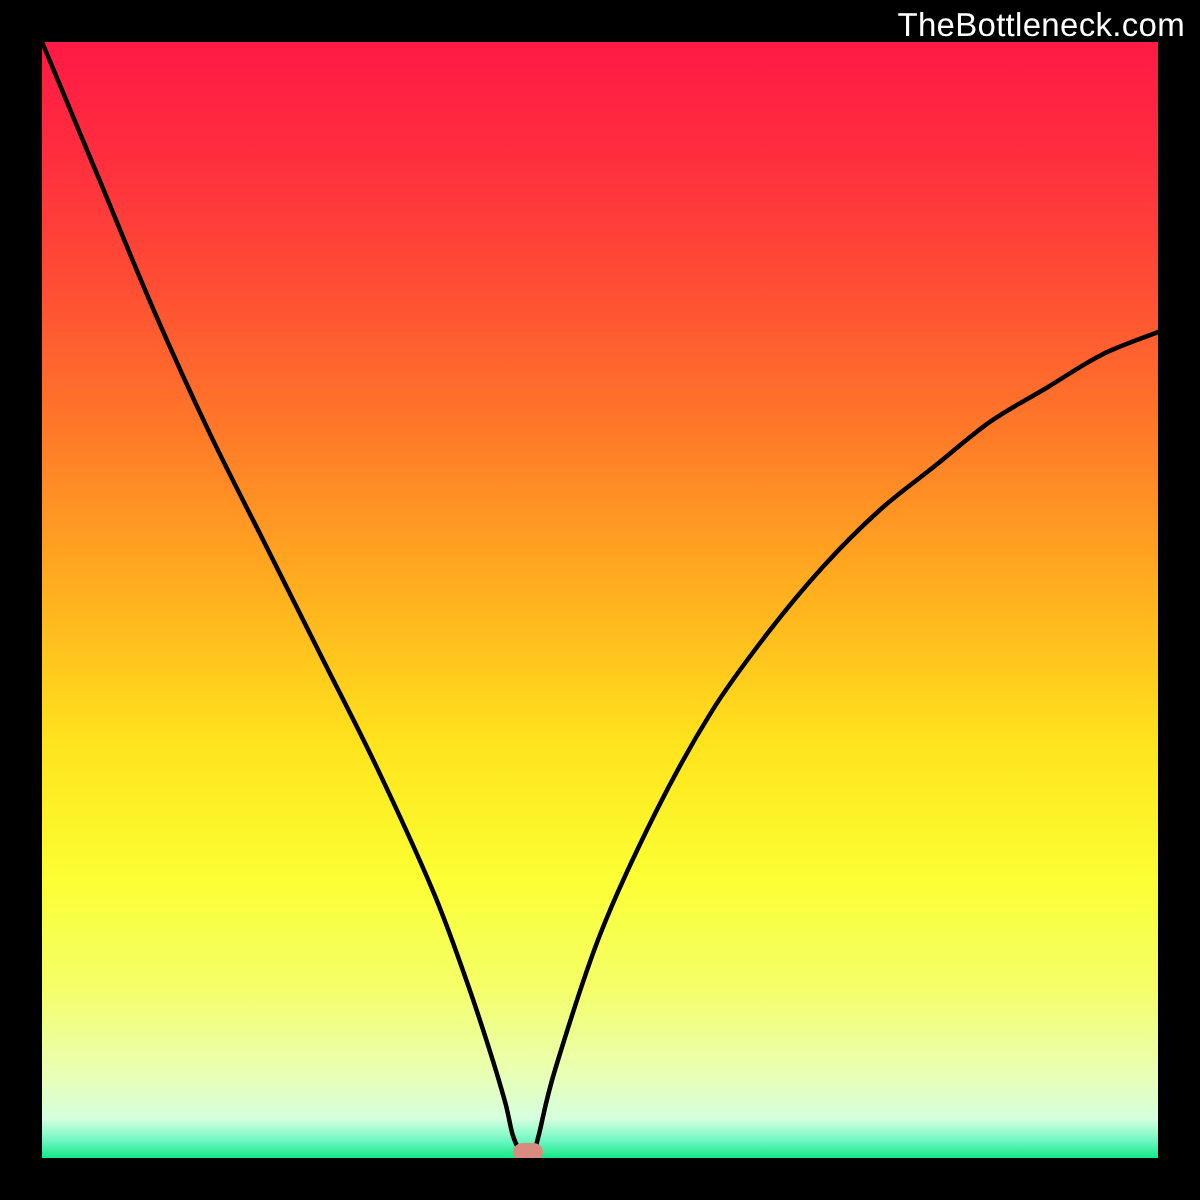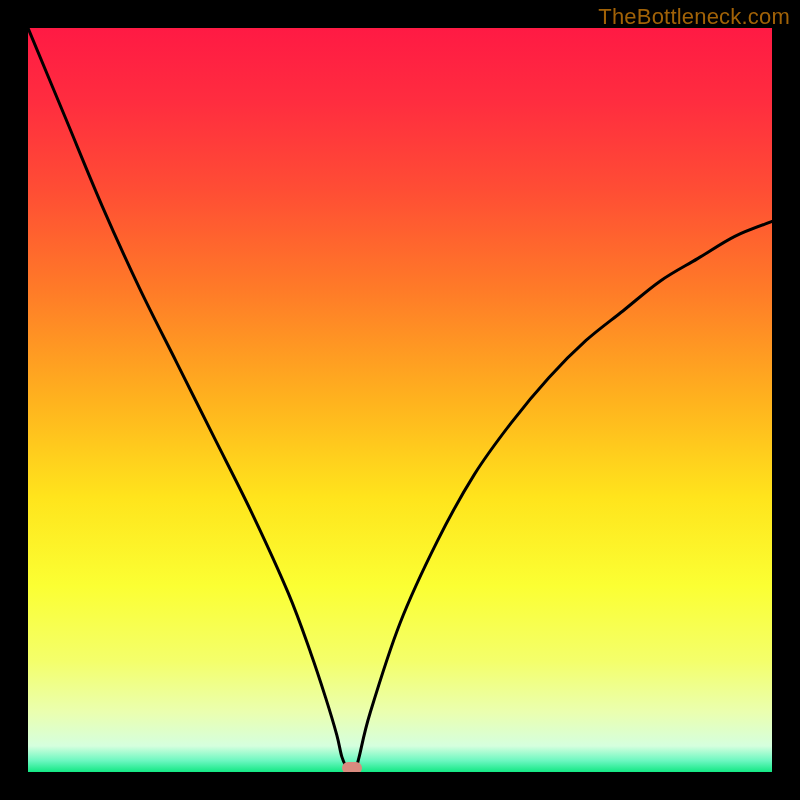--- a/index.html
+++ b/index.html
@@ -14,21 +14,21 @@
   .frame {
     position: relative;
     width: 800px;
     height: 800px;
     background: #000;
   }
   .watermark {
     position: absolute;
     top: 4px;
     right: 10px;
-    color: #a16207;
+    color: #ffffff;
     font-size: 22px;
     font-weight: 500;
     letter-spacing: 0.2px;
     z-index: 20;
   }
   .plot {
     position: absolute;
     left: 28px;
     top: 28px;
     width: 744px;

